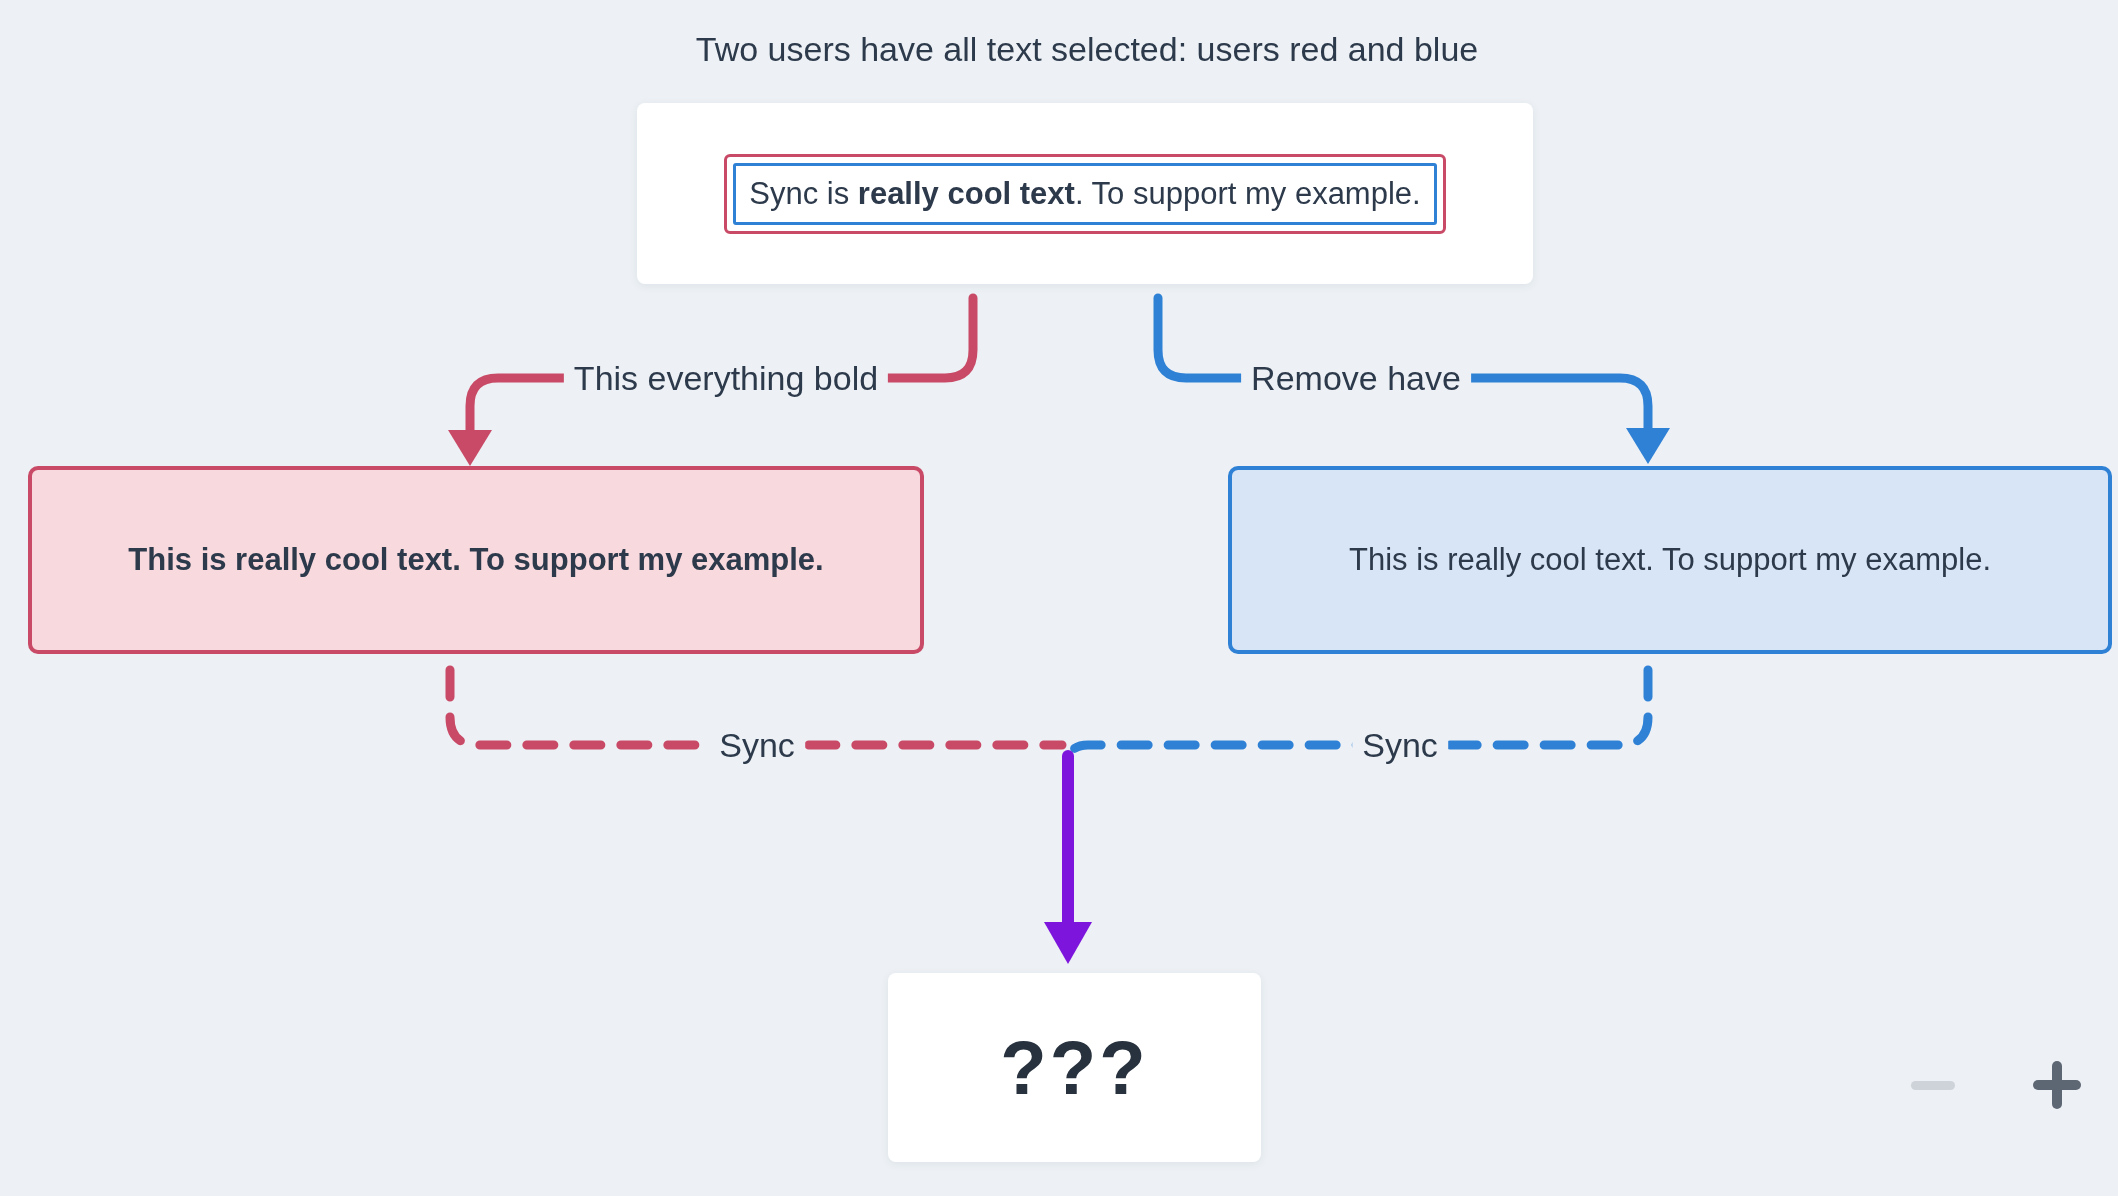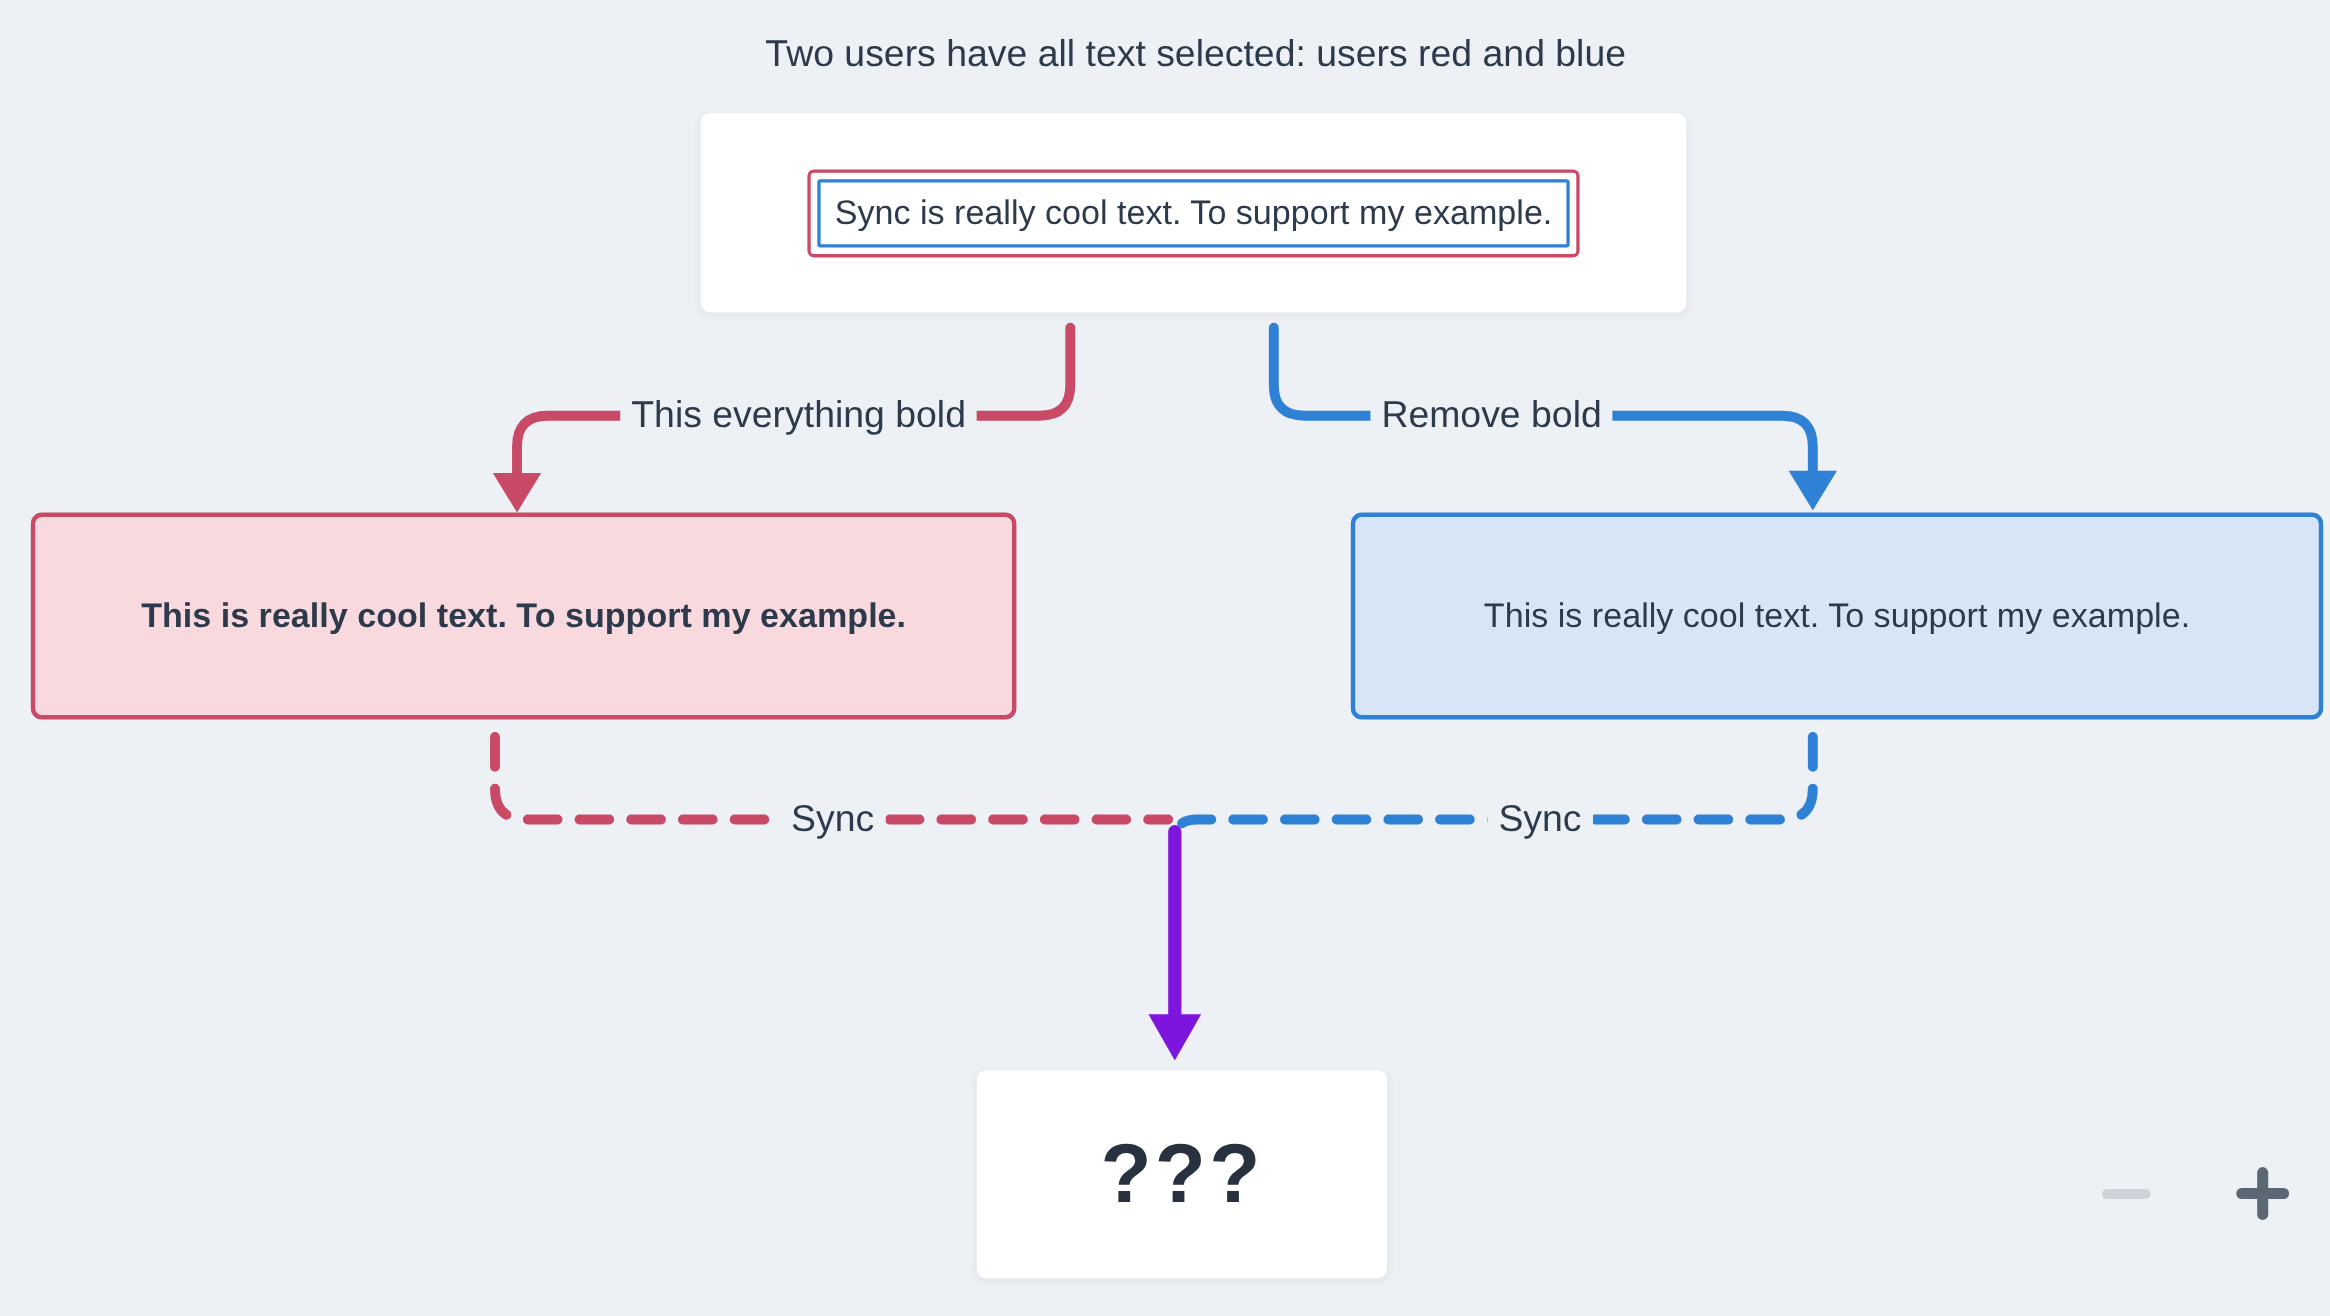--- a/index.html
+++ b/index.html
@@ -48,21 +48,21 @@
   .result-card{left:888px;top:973px;width:373px;height:189px;}
 
   .sel-outer{
     border:3px solid var(--red);border-radius:6px;padding:6px;
     display:inline-block;
   }
   .sel-inner{
     border:3px solid var(--blue);border-radius:3px;padding:10px 13px;
     font-size:31px;white-space:nowrap;color:var(--text);
   }
-  .sel-inner b{font-weight:normal;text-align:center;}
+  .sel-inner b{font-weight:bold;text-align:center;}
 
   .node{
     position:absolute;border-radius:10px;
     display:flex;align-items:center;justify-content:center;
     font-size:31px;text-align:center;padding:0 30px;white-space:nowrap;
   }
   .node-red{
     left:28px;top:466px;width:896px;height:188px;
     background:var(--red-fill);border:4px solid var(--red);
     font-weight:bold;
@@ -131,21 +131,21 @@
 
   <div class="node node-blue">
     <span>This is really cool text. To support my example.</span>
   </div>
 
   <div class="card result-card">
     <span class="result-text">???</span>
   </div>
 
   <div class="edge-label lbl-make-bold">This everything bold</div>
-  <div class="edge-label lbl-remove-bold">Remove bold</div>
+  <div class="edge-label lbl-remove-bold">Remove have</div>
   <div class="edge-label lbl-sync-red">Sync</div>
   <div class="edge-label lbl-sync-blue">Sync</div>
 
   <div class="zoom-controls">
     <button class="zoom-btn">
       <span class="minus-bar"></span>
 
     </button>
     <button class="zoom-btn">
       <span class="plus-bar-h"></span>

